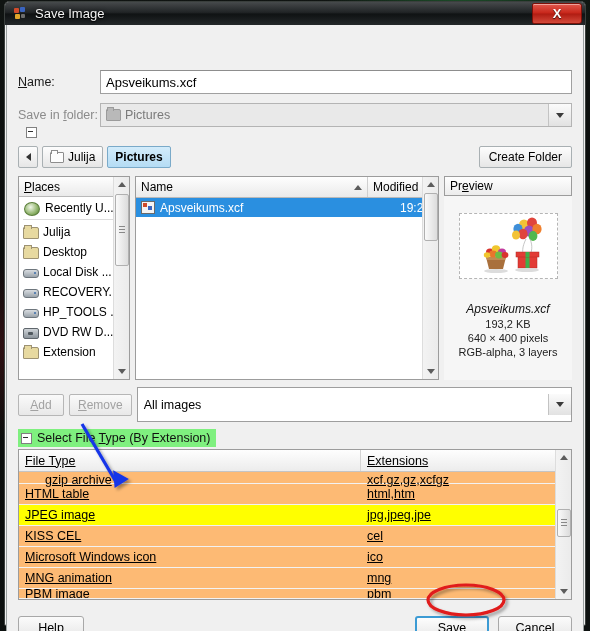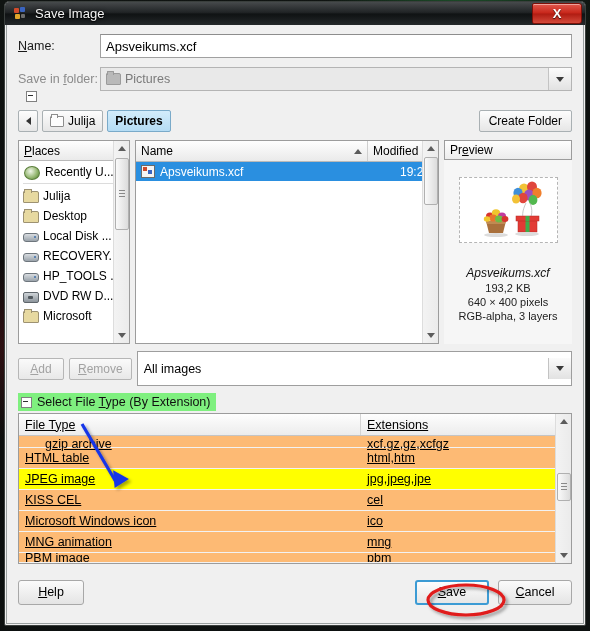--- a/index.html
+++ b/index.html
@@ -64,21 +64,21 @@
   
   #content{
     flex:1;display:flex;flex-direction:column;
     background:#f0f0f0;
     border:1px solid #9aa0a0;border-top:none;
     margin:0 1px 1px 1px;
     padding:9px 11px 0 11px;box-sizing:border-box;
   }
   .row{display:flex;align-items:center;}
   
-  #name-row{margin-bottom:9px;}
+  #name-row{margin-bottom:9px;margin-top:36px;}
   .field-label{width:82px;font-size:12.5px;color:#1a1a1a;flex:0 0 82px;}
   .field-label.dim{color:#8b8b8b;}
   u.ul{text-decoration:underline;}
   #name-input{
     flex:1;height:24px;box-sizing:border-box;
     border:1px solid #a0a0a0;border-top-color:#8d8d8d;background:#fff;
     font-family:"Liberation Sans",sans-serif;font-size:13px;color:#000;
     padding:0 5px;outline:none;
   }
   
@@ -400,21 +400,21 @@
             <div class="pitem">
               <span class="ic drive"></span>
               <span>HP_TOOLS ...</span>
             </div>
             <div class="pitem">
               <span class="ic dvd"></span>
               <span>DVD RW D...</span>
             </div>
             <div class="pitem">
               <span class="ic folder"></span>
-              <span>Microsoft</span>
+              <span>Extension</span>
             </div>
           </div>
         <div class="vscroll">
           <div class="sb-btn">
               <i class="sb-up"></i>
             </div>
           <div class="sb-track">
             <div class="sb-thumb" style="top:2px;height:70px;">
               <span class="grip"></span>
             </div>

